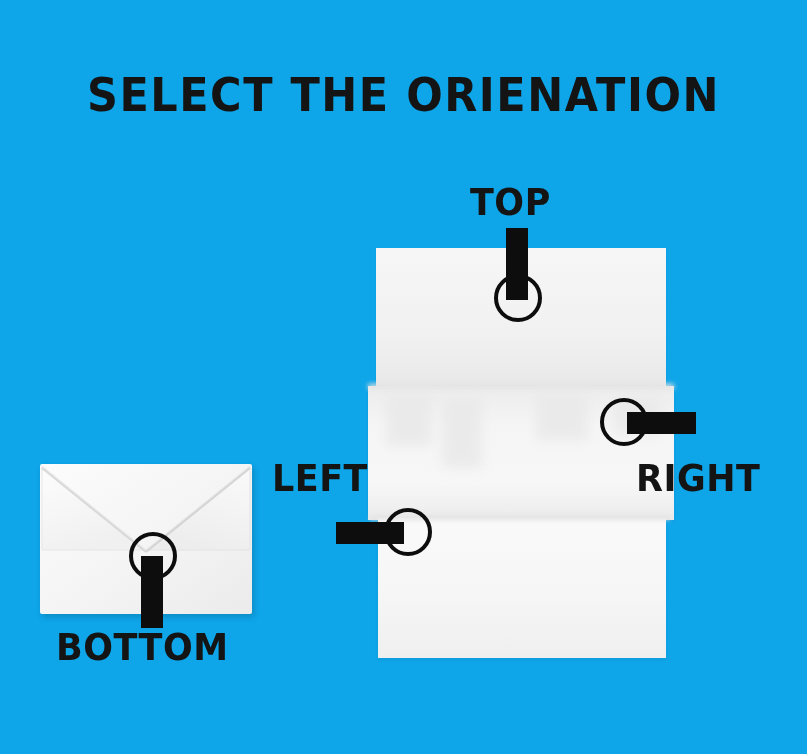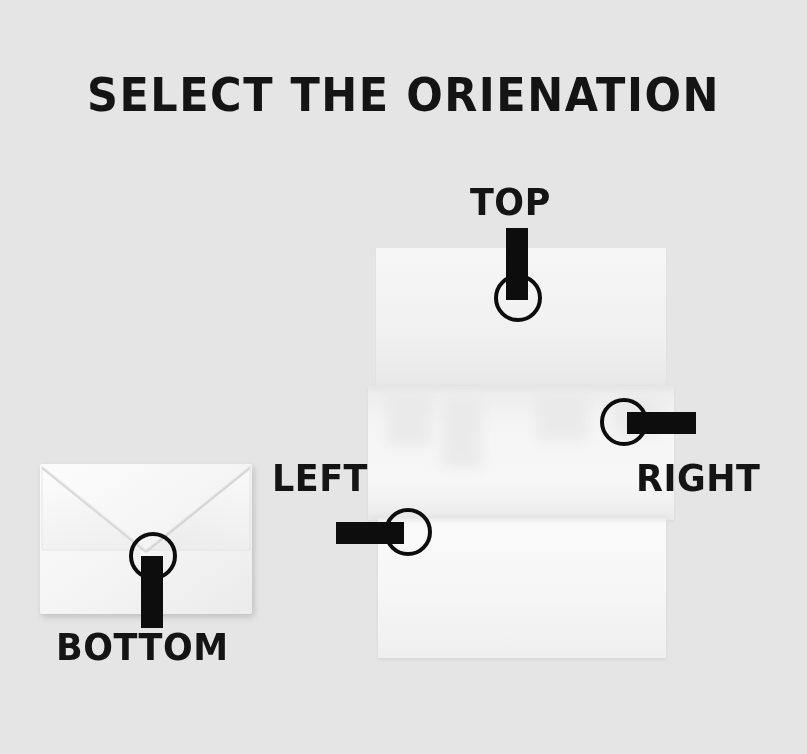--- a/index.html
+++ b/index.html
@@ -8,21 +8,21 @@
     padding: 0;
     background: #ffffff;
   }
   body {
     font-family: "DejaVu Sans", sans-serif;
   }
   #stage {
     position: relative;
     width: 807px;
     height: 754px;
-    background: #e5e5e5;
+    background: #0ea5e9;
     overflow: hidden;
   }
 
   
   #title {
     position: absolute;
     left: 0;
     top: 70px;
     width: 807px;
     text-align: center;

